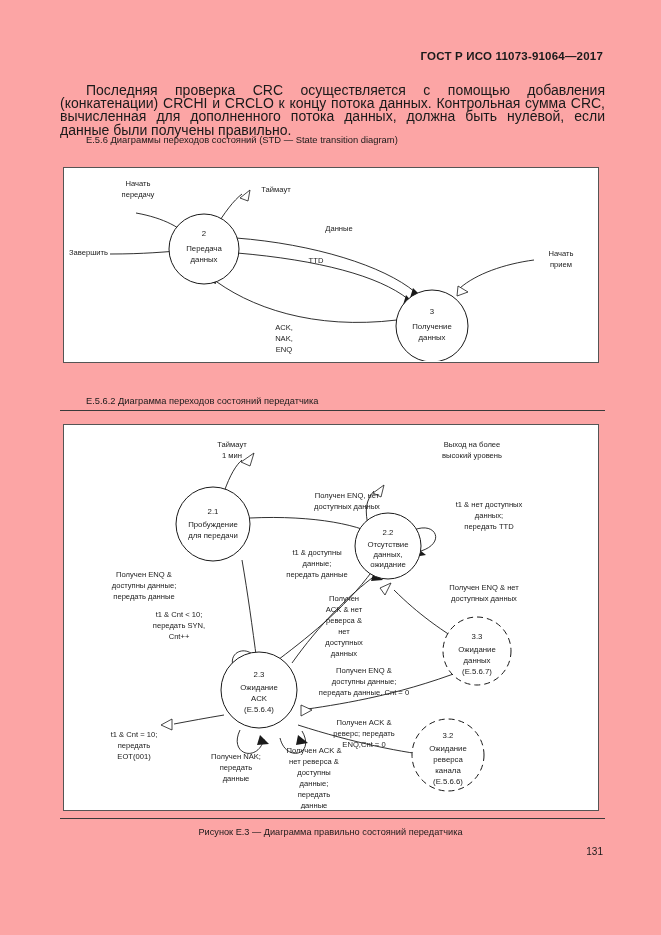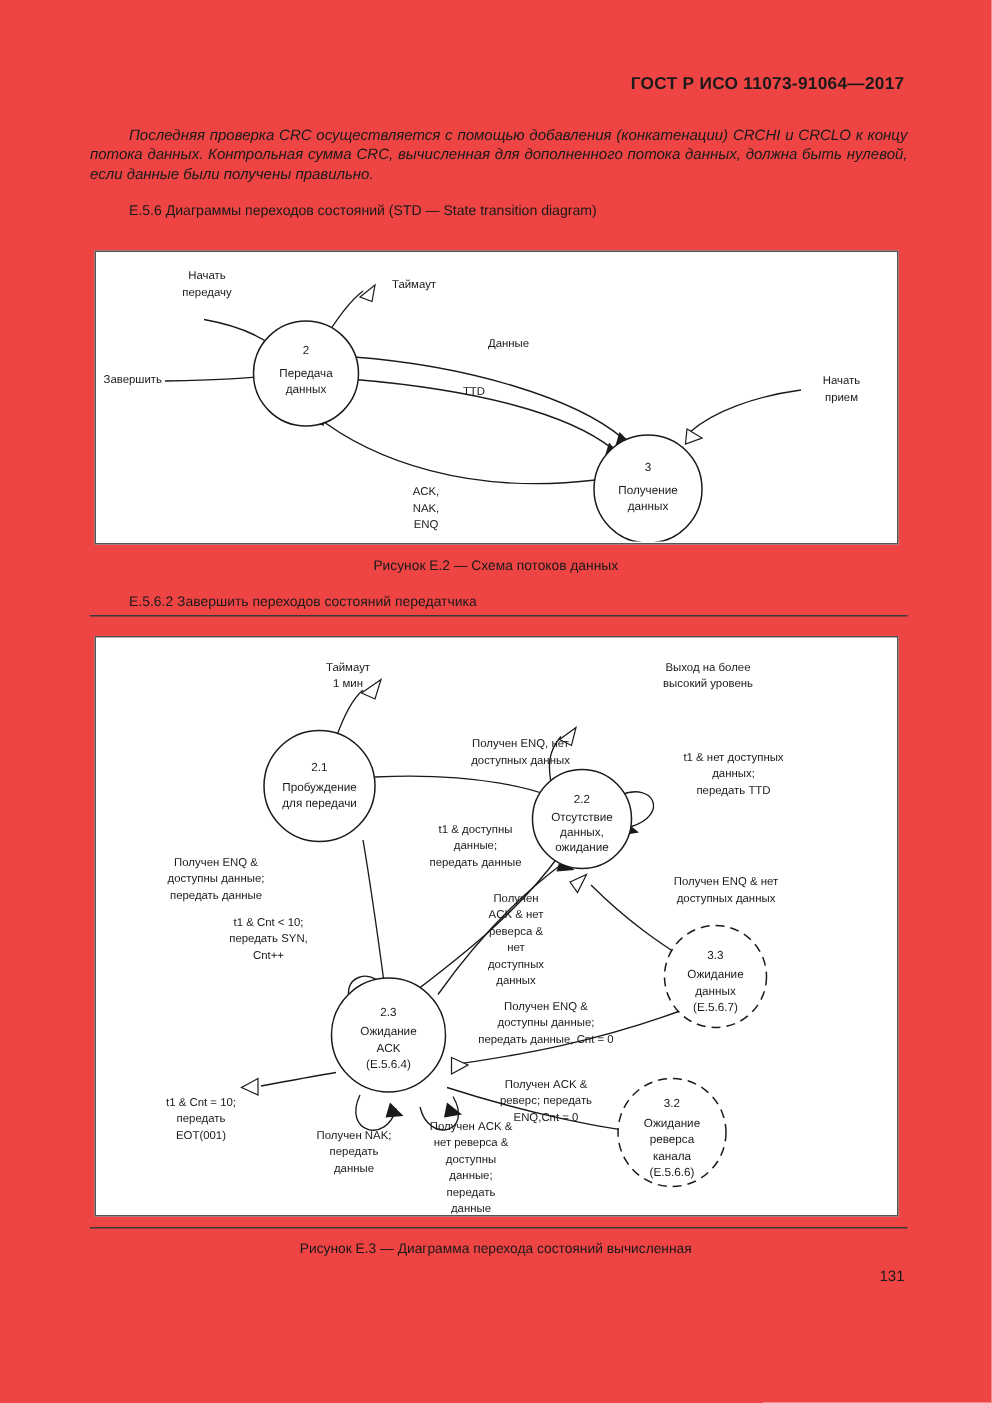--- a/index.html
+++ b/index.html
@@ -11,40 +11,39 @@
     width: 661px;
     height: 935px;
     position: relative;
     font-family: "Liberation Sans", sans-serif;
     color: #1a1a1a;
     overflow: hidden;
   }
   .page {
     position: absolute;
     inset: 0;
-    background: #ef4444;
+    background: #fca5a5;
   }
   .std-header {
     position: absolute;
     top: 50px;
     right: 58px;
     font-size: 11.5px;
     font-weight: bold;
     letter-spacing: 0.2px;
     white-space: nowrap;
   }
   .body-text {
     position: absolute;
     left: 60px;
     top: 84px;
     width: 545px;
-    font-size: 10px;
+    font-size: 14px;
     line-height: 13.2px;
     text-align: justify;
-    font-style: italic;
   }
   .body-text .indent { display: inline-block; width: 26px; }
   .heading-bold {
     position: absolute;
     left: 86px;
     top: 134px;
     font-size: 9.4px;
     font-weight: normal;
   }
   .sub-line {
@@ -164,22 +163,21 @@
       <text class="diag-text" x="275" y="63" text-anchor="middle">Данные</text>
       <text class="diag-text" x="252" y="95" text-anchor="middle">TTD</text>
       <text class="diag-text" x="497" y="88" text-anchor="middle">Начать</text>
       <text class="diag-text" x="497" y="99" text-anchor="middle">прием</text>
       <text class="diag-text" x="220" y="162" text-anchor="middle">ACK,</text>
       <text class="diag-text" x="220" y="173" text-anchor="middle">NAK,</text>
       <text class="diag-text" x="220" y="184" text-anchor="middle">ENQ</text>
     </svg>
   </div>
 
-  <div class="fig-caption" id="caption-e2">Рисунок Е.2 — Схема потоков данных</div>
-  <div class="sub-line2">Е.5.6.2 Завершить переходов состояний передатчика</div>
+  <div class="sub-line2">Е.5.6.2 Диаграмма переходов состояний передатчика</div>
   <div class="rule" id="rule-top"></div>
 
   <div class="figure" id="figure-e3">
     <svg width="533" height="384" viewBox="0 0 533 384">
       <g fill="none" stroke="#1a1a1a" stroke-width="0.9">
 
         <path d="M160,67 C166,50 172,40 178,35"></path>
 
         <path d="M186,93 C250,90 300,100 318,114"></path>
 
@@ -312,16 +310,16 @@
       <text class="diag-text" x="250" y="328" text-anchor="middle">Получен ACK &amp;</text>
       <text class="diag-text" x="250" y="339" text-anchor="middle">нет реверса &amp;</text>
       <text class="diag-text" x="250" y="350" text-anchor="middle">доступны</text>
       <text class="diag-text" x="250" y="361" text-anchor="middle">данные;</text>
       <text class="diag-text" x="250" y="372" text-anchor="middle">передать</text>
       <text class="diag-text" x="250" y="383" text-anchor="middle">данные</text>
     </svg>
   </div>
 
   <div class="rule" id="rule-bottom"></div>
-  <div class="fig-caption" id="caption-e3">Рисунок Е.3 — Диаграмма перехода состояний вычисленная</div>
+  <div class="fig-caption" id="caption-e3">Рисунок Е.3 — Диаграмма правильно состояний передатчика</div>
   <div class="page-number">131</div>
 
 </div>
 
 </body></html>

